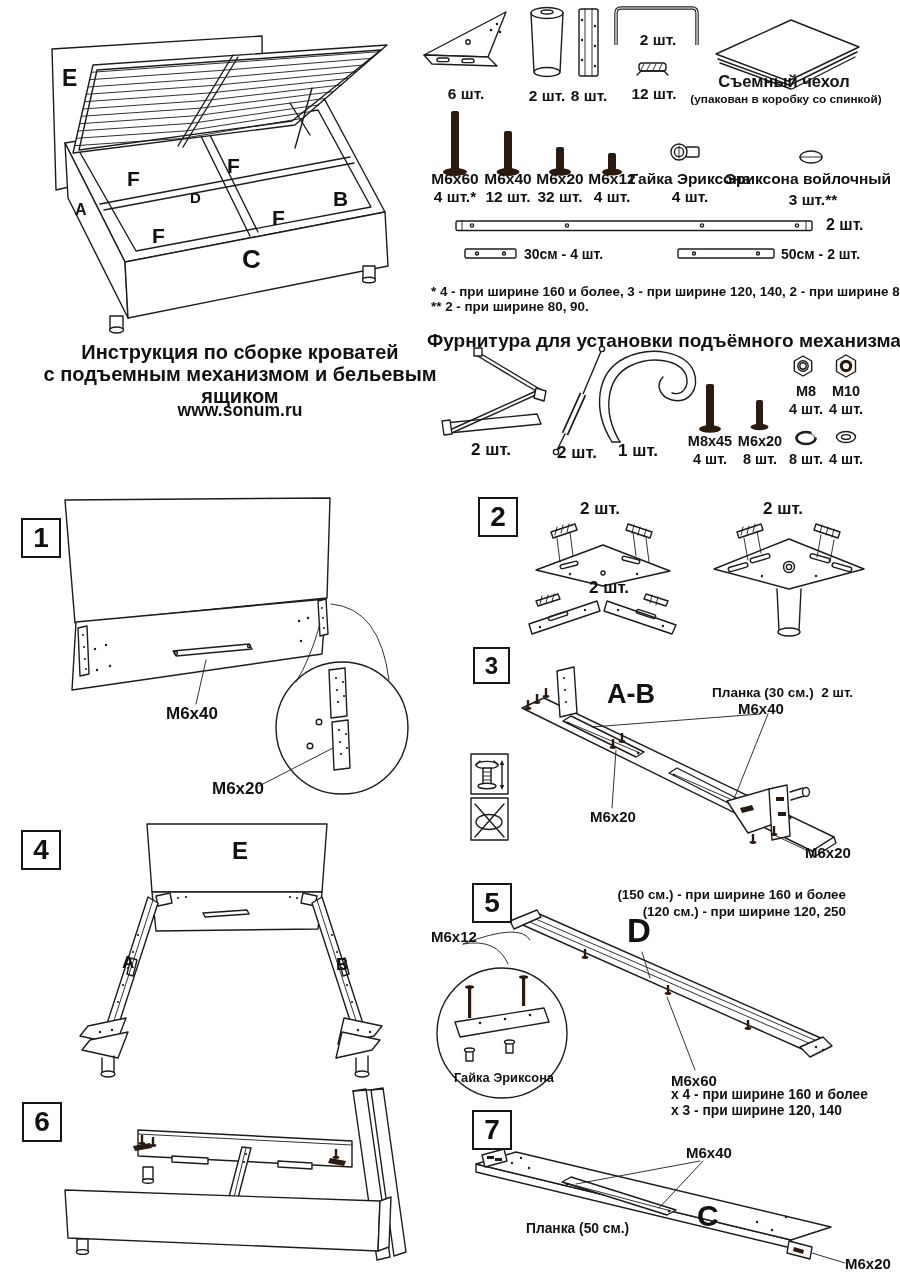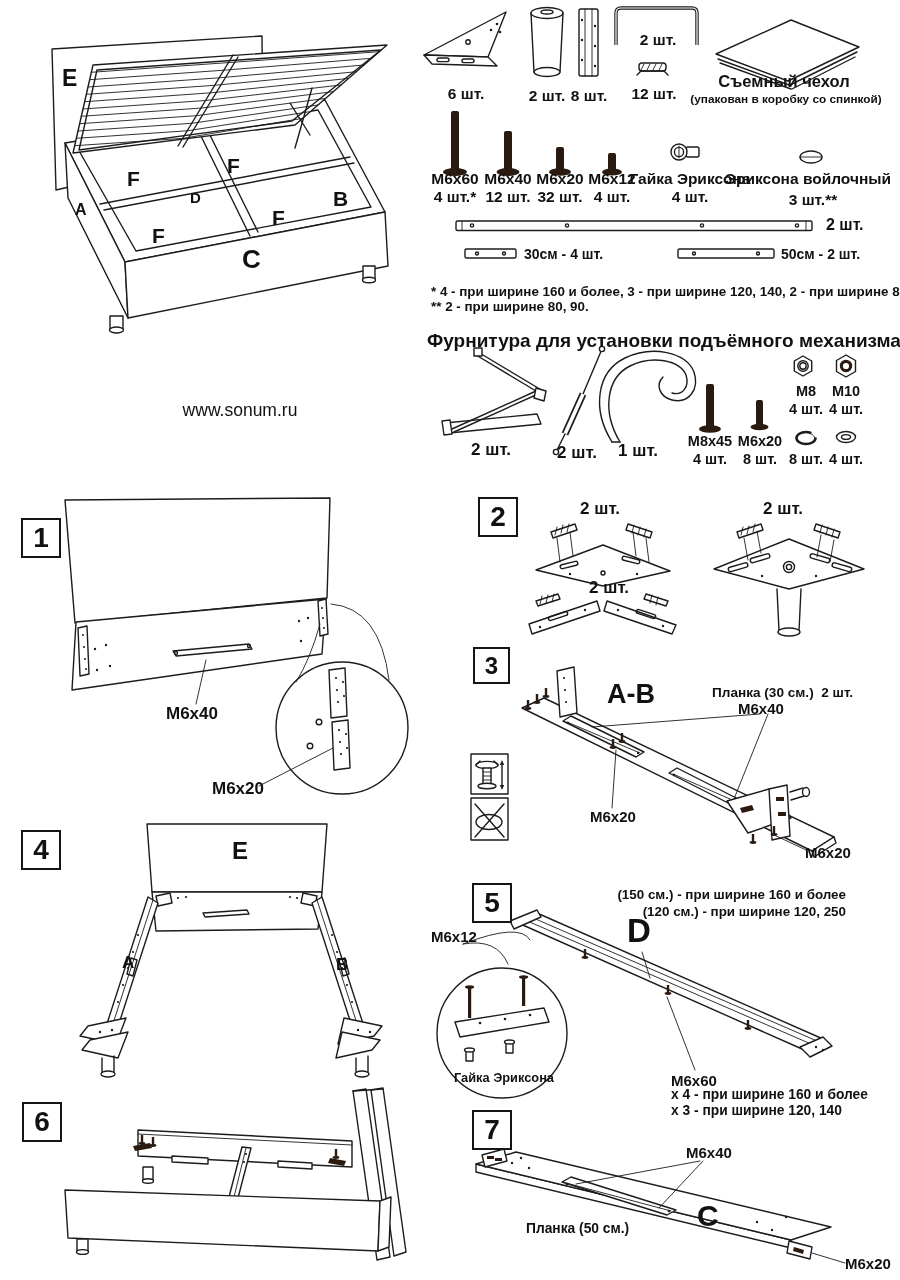--- a/index.html
+++ b/index.html
@@ -6,21 +6,21 @@
   .canvas{position:relative;width:900px;height:1280px;background:#fff;overflow:hidden;
           font-family:"Liberation Sans","DejaVu Sans",sans-serif;color:#111}
   .lb{position:absolute;font-weight:bold;white-space:nowrap;line-height:1.06}
   .ctr{transform:translateX(-50%)}
   .rt{text-align:right}
   .stepnum{position:absolute;border:2.4px solid #151515;background:#fff;display:flex;
            align-items:center;justify-content:center;font-weight:bold}
   .titleblock{position:absolute;left:30px;top:341px;width:420px;text-align:center;
               font-weight:bold;font-size:20px;line-height:22px}
   .urlblock{position:absolute;left:30px;top:400px;width:420px;text-align:center;
-            font-weight:normal;font-size:17.5px}
+            font-weight:bold;font-size:17.5px}
   svg .s{stroke:#1c1c1c;fill:none;stroke-width:1.4;stroke-linejoin:round;stroke-linecap:round}
   svg .sw{stroke:#1c1c1c;fill:#fff;stroke-width:1.4;stroke-linejoin:round}
   svg .t{stroke:#1c1c1c;fill:none;stroke-width:0.9;stroke-linecap:round}
   svg .d{fill:#2a1a10;stroke:none}
   svg .dot{fill:#1c1c1c;stroke:none}
 </style>
 </head>
 <body>
 
 <div class="canvas">
@@ -534,20 +534,22 @@
 <div class="lb ctr" style="left:690px;top:189px;font-size:15.5px">4 шт.</div>
 <div class="lb ctr" style="left:813px;top:192px;font-size:15.5px">3 шт.**</div>
 <div class="lb" style="left:826px;top:217px;font-size:16px">2 шт.</div>
 <div class="lb" style="left:524px;top:247px;font-size:14px">30см - 4 шт.</div>
 <div class="lb" style="left:781px;top:247px;font-size:14px">50см - 2 шт.</div>
 <div class="lb" style="left:431px;top:285px;font-size:13.4px">* 4 - при ширине 160 и более, 3 - при ширине 120, 140, 2 - при ширине 80, 90.</div>
 <div class="lb" style="left:431px;top:300px;font-size:13.4px">** 2 - при ширине 80, 90.</div>
 
 
 <div class="titleblock">
+  <div>Инструкция по сборке кроватей</div>
+  <div>с подъемным механизмом и бельевым ящиком</div>
 </div>
 <div class="urlblock">www.sonum.ru</div>
 
 
 <div class="lb ctr" style="left:664px;top:331px;font-size:19px">Фурнитура для установки подъёмного механизма</div>
 <div class="lb ctr" style="left:491px;top:441px;font-size:17px">2 шт.</div>
 <div class="lb ctr" style="left:577px;top:444px;font-size:17px">2 шт.</div>
 <div class="lb ctr" style="left:638px;top:442px;font-size:17px">1 шт.</div>
 <div class="lb ctr" style="left:710px;top:434px;font-size:14.5px">M8x45</div>
 <div class="lb ctr" style="left:710px;top:452px;font-size:14.5px">4 шт.</div>

